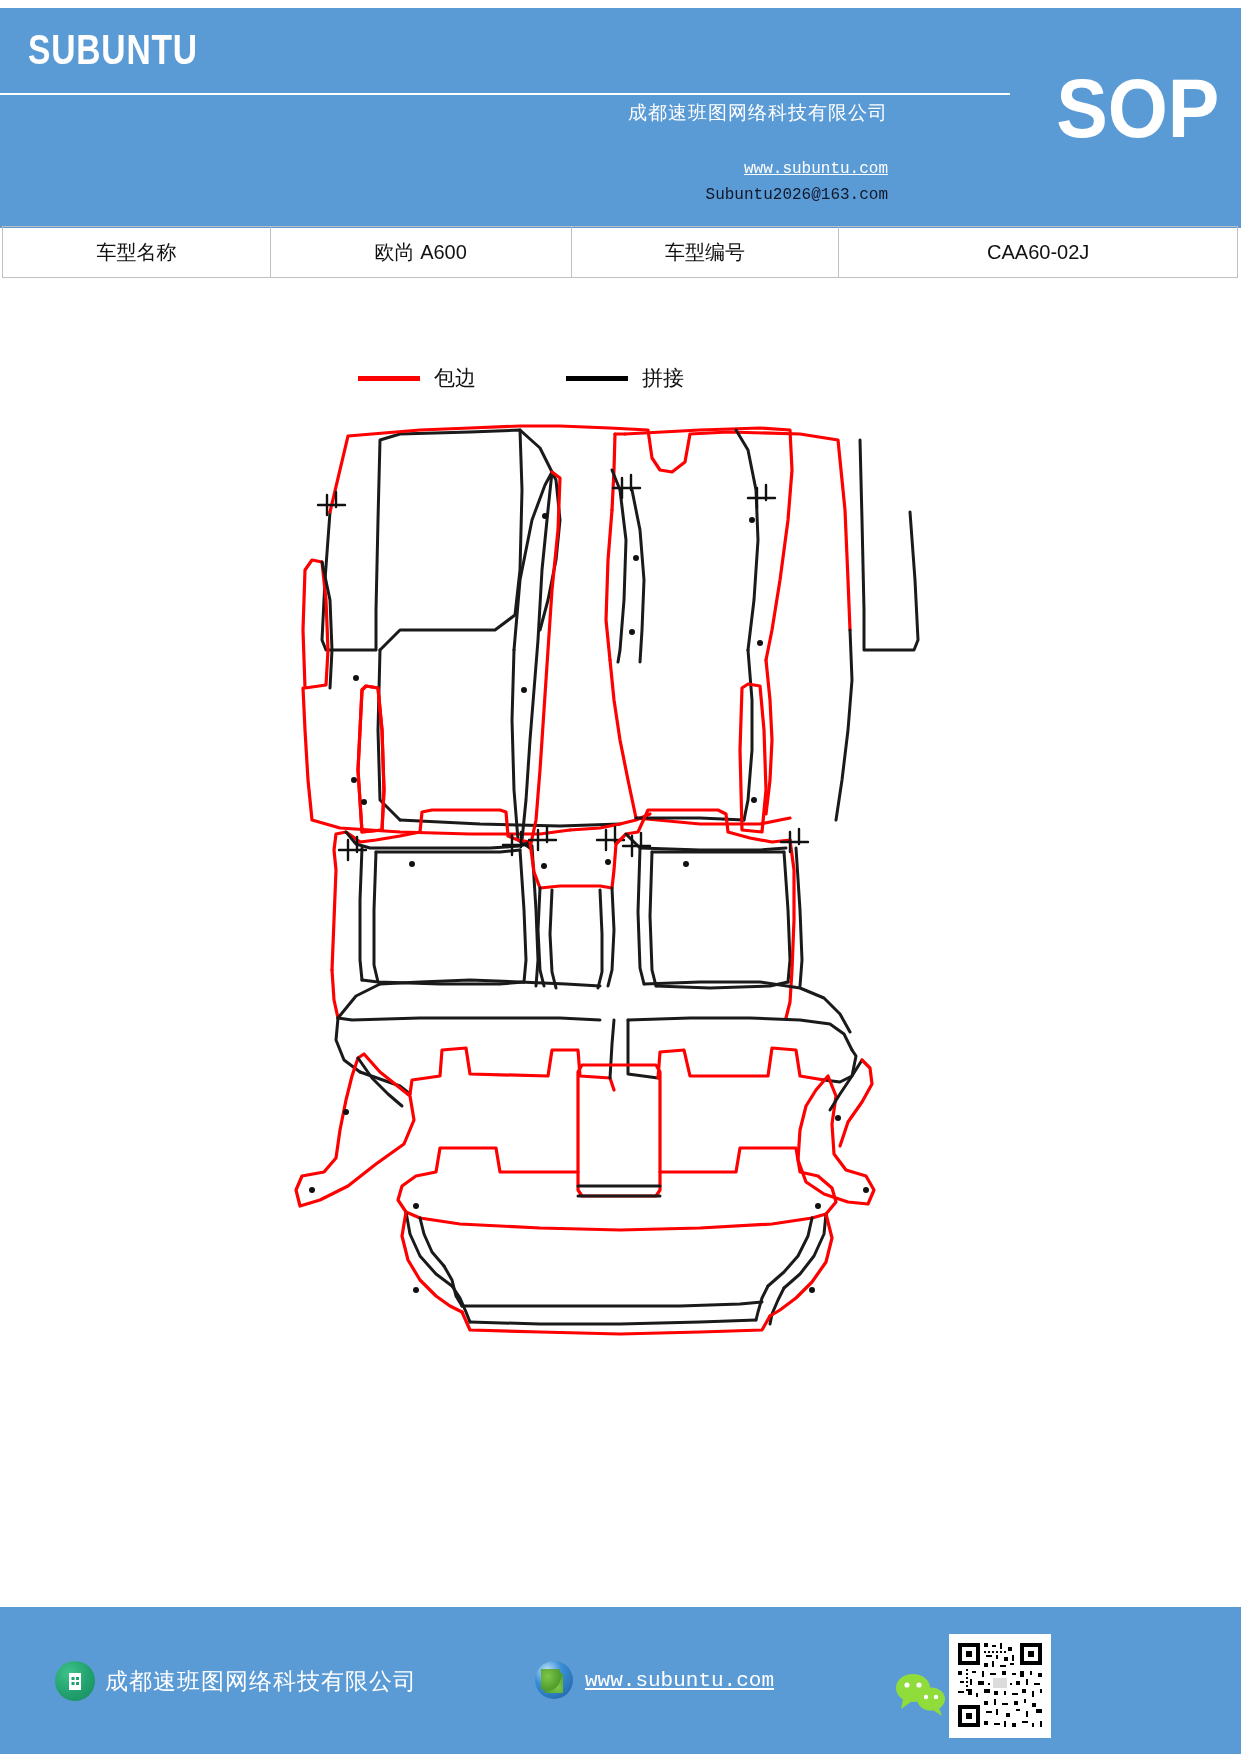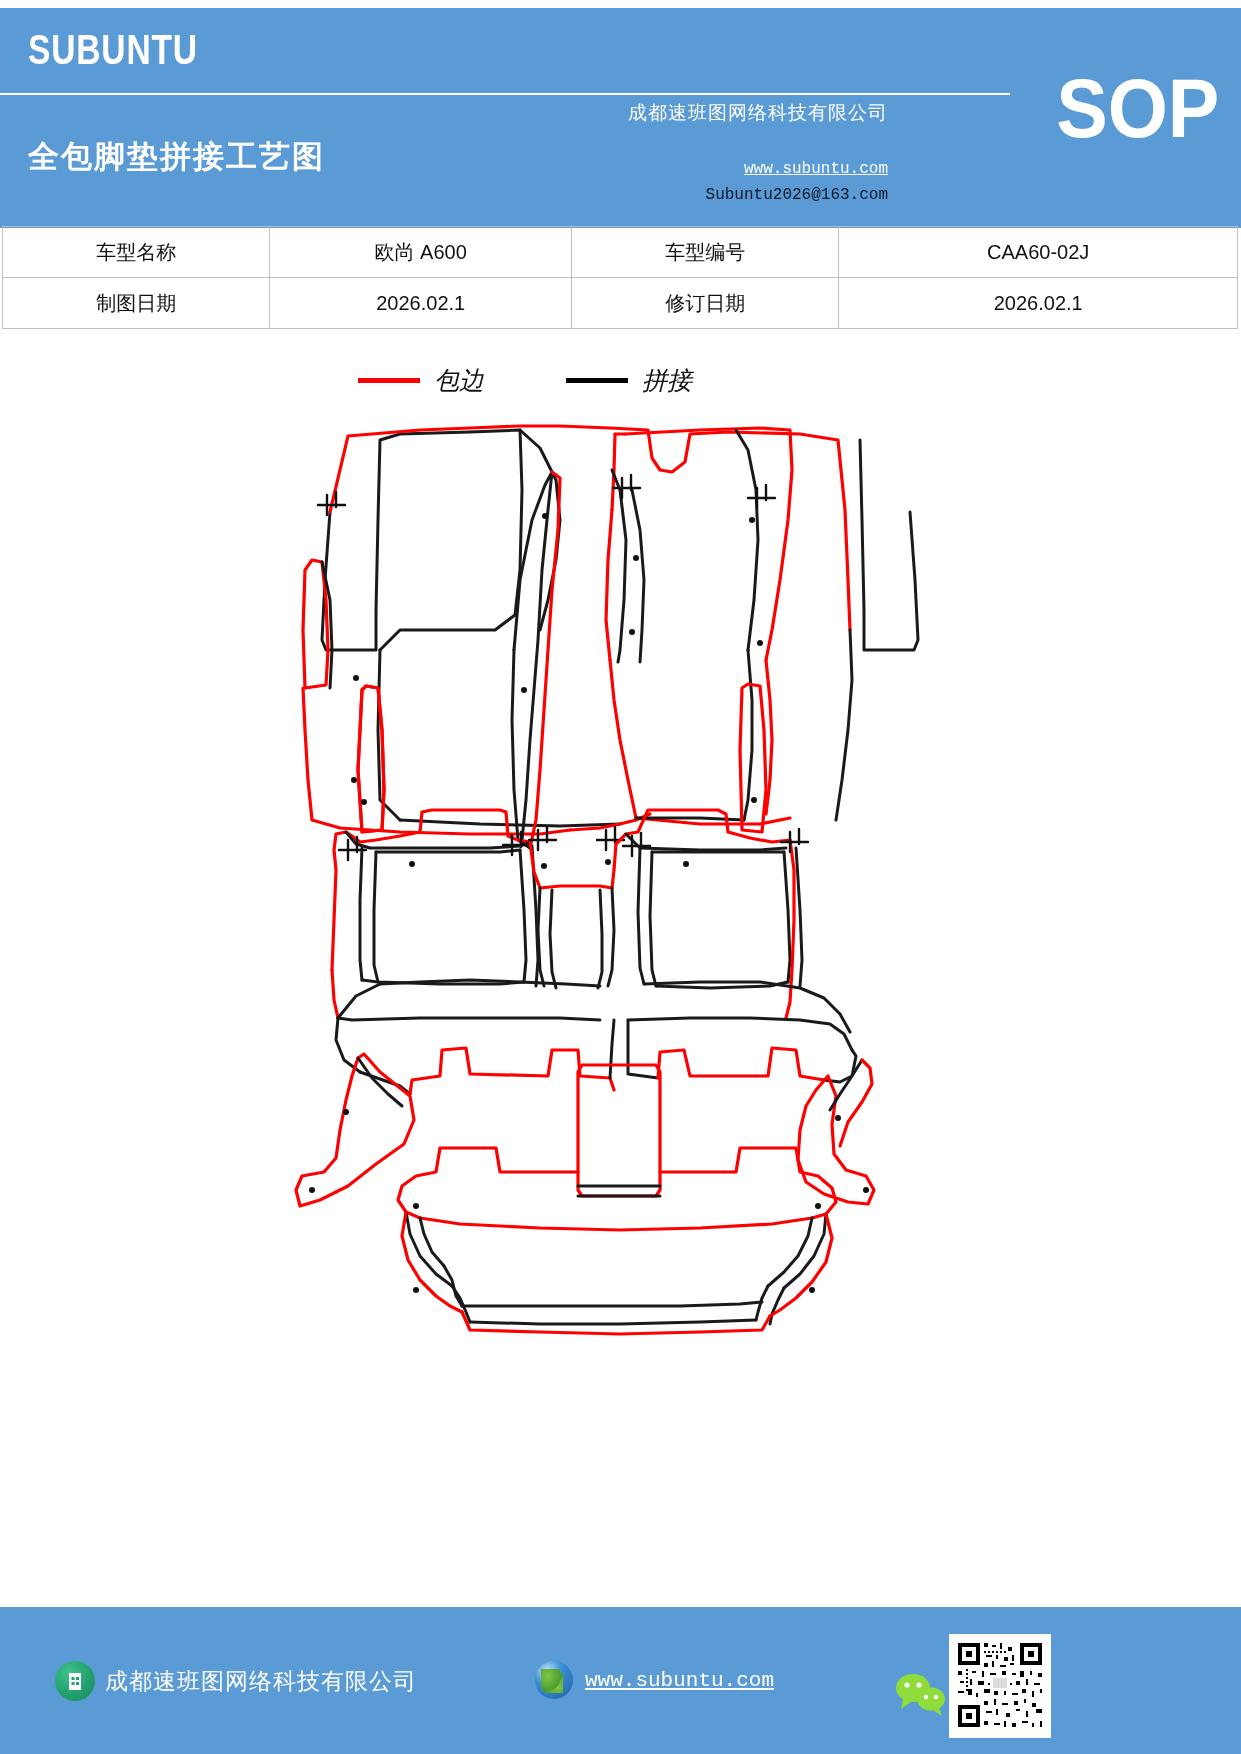--- a/index.html
+++ b/index.html
@@ -65,21 +65,21 @@
   .c4{width:409px;}
   .val-en{font-family:"Liberation Sans","DejaVu Sans",sans-serif;font-size:19px;}
   
   .legend{
     position:absolute;left:0;top:358px;width:1241px;height:40px;
   }
   .lg-item{position:absolute;display:flex;align-items:center;gap:14px;}
   .lg-1{left:358px;top:6px;}
   .lg-2{left:566px;top:6px;}
   .lg-line{display:block;width:62px;height:5px;}
-  .lg-txt{font-size:25px;color:#111;font-style:italic;}
+  .lg-txt{font-size:21px;color:#111;}
   
   .drawing{
     position:absolute;left:0;top:400px;width:1241px;height:1010px;
   }
   .drawing svg{display:block;width:1241px;height:1010px;}
   
   .footer{
     position:absolute;left:0;top:1607px;width:1241px;height:147px;
     background:#5b9bd5;
   }
@@ -113,39 +113,32 @@
   }
   .qr svg{display:block;}
 </style>
 </head>
 <body>
 
 <div class="header">
   <div class="brand">SUBUNTU</div>
   <div class="hdr-rule"></div>
   <div class="co-name">成都速班图网络科技有限公司</div>
-  <div class="doc-title">全包脚垫拼接工艺图</div>
   <div class="web">www.subuntu.com</div>
   <div class="mail">Subuntu2026@163.com</div>
   <div class="sop">SOP</div>
 </div>
 
 <table class="info-table">
   <tbody>
       <tr>
     <td class="c1">车型名称</td>
     <td class="c2 val-en">欧尚 A600</td>
     <td class="c3">车型编号</td>
     <td class="c4 val-en">CAA60-02J</td>
-  </tr>
-  <tr>
-    <td class="c1">制图日期</td>
-    <td class="c2 val-en">2026.02.1</td>
-    <td class="c3">修订日期</td>
-    <td class="c4 val-en">2026.02.1</td>
   </tr>
 </tbody>
   </table>
 
 <div class="legend">
   <div class="lg-item lg-1">
     <span class="lg-line" style="background:#ff0000"></span>
     <span class="lg-txt">包边</span>
   </div>
   <div class="lg-item lg-2">

